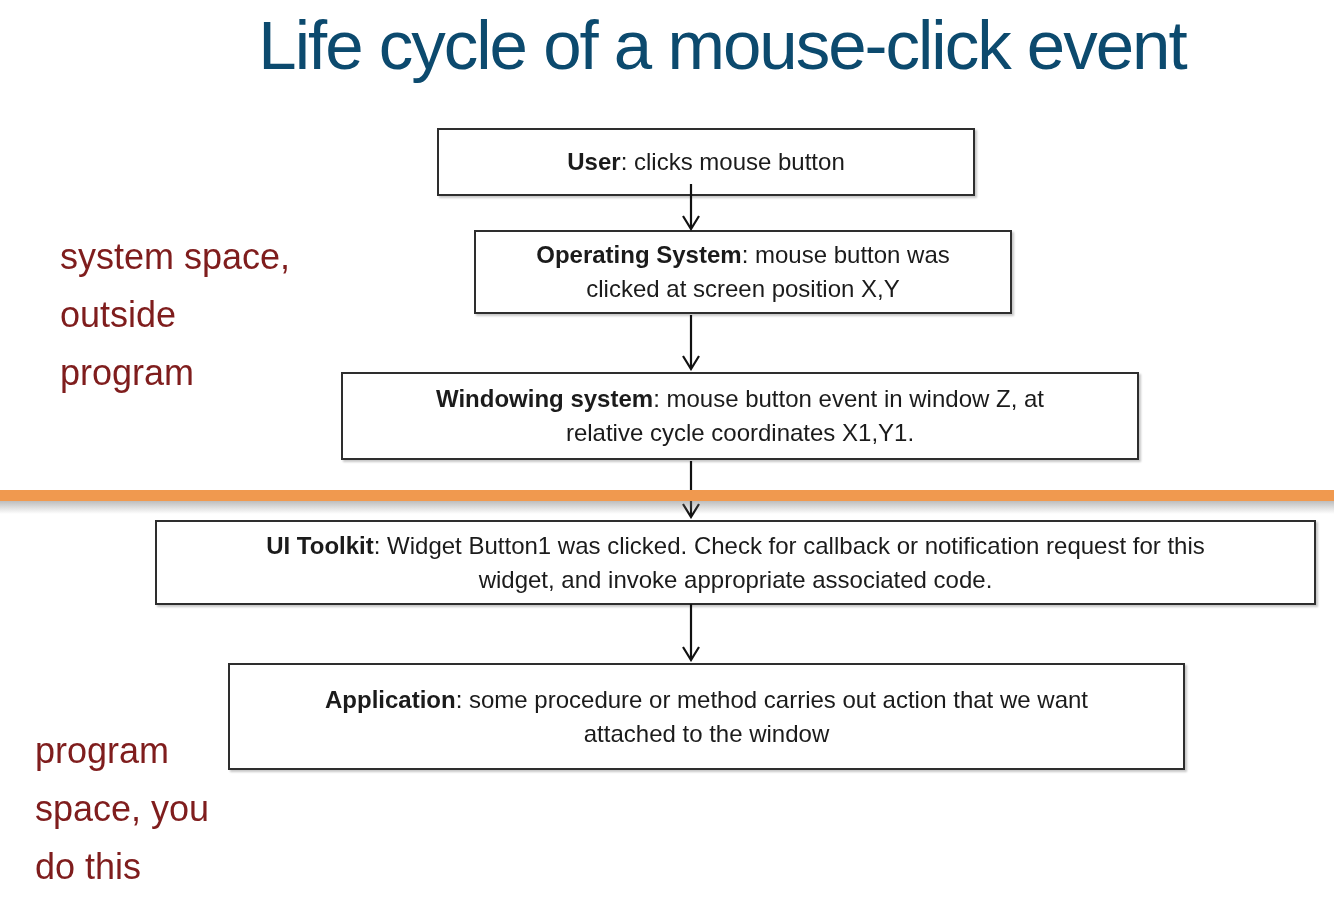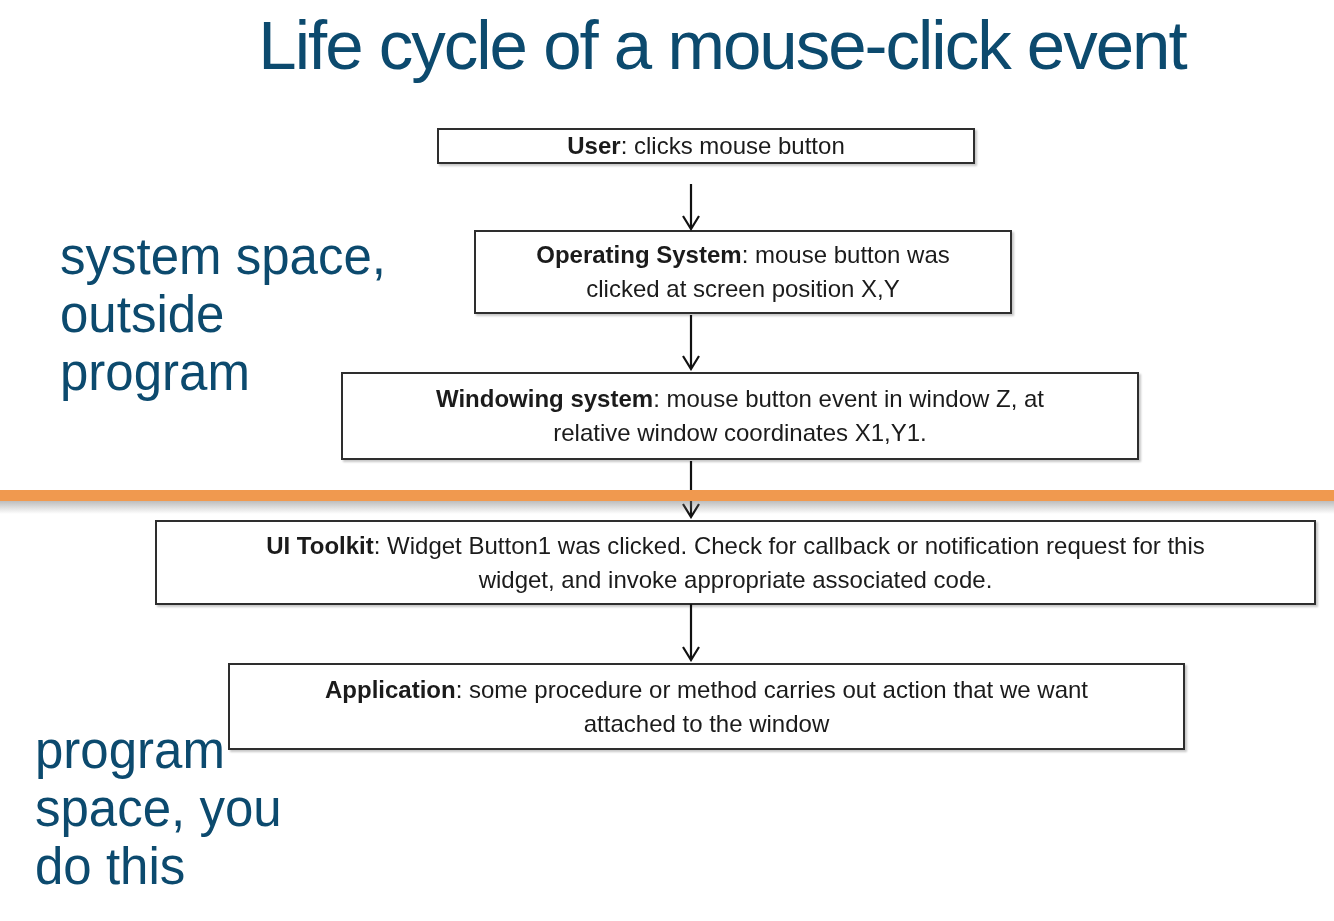--- a/index.html
+++ b/index.html
@@ -31,25 +31,25 @@
     border: 2px solid #2e2e2e;
     box-shadow: 2px 2px 2px rgba(0,0,0,0.22);
     display: flex;
     flex-direction: column;
     justify-content: center;
     text-align: center;
     font-size: 24px;
     line-height: 34px;
   }
   .flow-box .bold { font-weight: 700; }
-  .box-user        { left: 437px; top: 128px; width: 538px;  height: 36px; align-items: center; }
+  .box-user        { left: 437px; top: 128px; width: 538px;  height: 68px; align-items: center; }
   .box-os          { left: 438px; top: 230px; width: 538px;  height: 84px; margin-left: 36px; }
   .box-window      { left: 341px; top: 372px; width: 798px;  height: 88px; }
   .box-toolkit     { left: 155px; top: 520px; width: 1161px; height: 85px; }
-  .box-application { left: 228px; top: 663px; width: 957px;  height: 87px; }
+  .box-application { left: 228px; top: 663px; width: 957px;  height: 107px; }
   .arrow {
     position: absolute;
     left: 679px;
     width: 24px;
     z-index: 1;
   }
   .arrow-1 { top: 184px; height: 47px; }
   .arrow-2 { top: 315px; height: 56px; }
   .arrow-3 { top: 461px; height: 58px; }
   .arrow-4 { top: 604px; height: 58px; }
@@ -65,23 +65,23 @@
     content: "";
     position: absolute;
     left: 0;
     top: 100%;
     width: 100%;
     height: 13px;
     background: linear-gradient(to bottom, rgba(110,110,110,0.45), rgba(255,255,255,0));
   }
   .side-label {
     position: absolute;
-    font-size: 51px;
+    font-size: 36px;
     line-height: 58px;
-    color: #0c4a6e;
+    color: #7f1d1d;
     white-space: pre-line;
   }
   .label-system  { left: 60px; top: 228px; }
   .label-program { left: 35px; top: 722px; }
 </style>
 </head>
 <body>
 
 <div class="slide">
 
@@ -113,21 +113,21 @@
 
   <div class="arrow arrow-2">
     <svg width="24" height="56" viewBox="0 0 24 56">
         <line x1="12" y1="0" x2="12" y2="53" stroke="#111" stroke-width="2.2"></line>
         <path d="M4 41 L12 54 L20 41" fill="none" stroke="#111" stroke-width="2.2"></path>
       </svg>
   </div>
 
   <div class="flow-box box-window">
     <div><span class="bold">Windowing system</span><span>: mouse button event in window Z, at</span></div>
-    <div>relative window coordinates X1,Y1.</div>
+    <div>relative cycle coordinates X1,Y1.</div>
   </div>
 
   <div class="arrow arrow-3">
     <svg width="24" height="58" viewBox="0 0 24 58">
         <line x1="12" y1="0" x2="12" y2="55" stroke="#111" stroke-width="2.2"></line>
         <path d="M4 43 L12 56 L20 43" fill="none" stroke="#111" stroke-width="2.2"></path>
       </svg>
   </div>
 
   <div class="divider" style="background-color: rgb(240, 153, 79);"></div>

